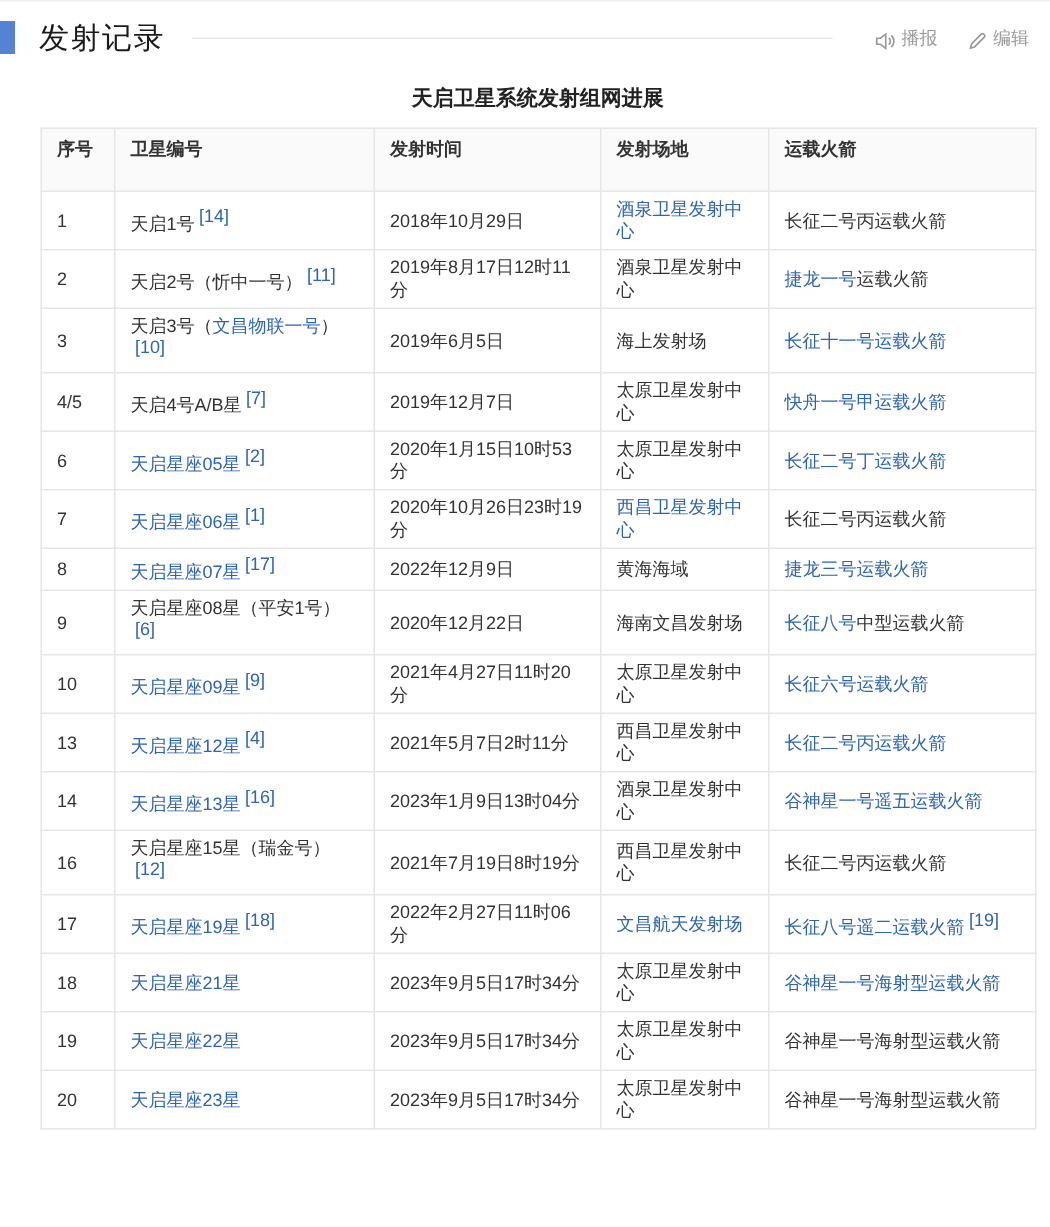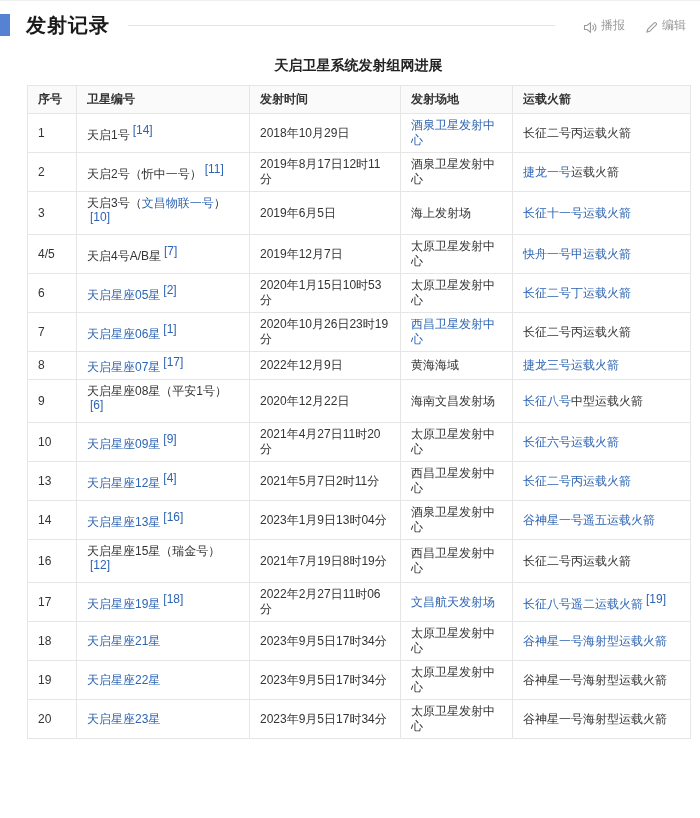--- a/index.html
+++ b/index.html
@@ -13,36 +13,36 @@
   *{box-sizing:border-box;}
   body{
     margin:0; background:#fff; color:var(--text);
     font-family:"Liberation Sans","DejaVu Sans",sans-serif;
     width:700px;
   }
   .page{border-top:1px solid #f0f0f0; padding-top:8px;}
   
   .section-header{display:flex; align-items:center; padding:4px 14px 4px 0; height:32px;}
   .h-bar{width:10px; height:22px; background:var(--bar); margin-right:16px; flex:0 0 auto;}
-  .h-title{font-size:20px; font-weight:bold; color:#1a1a1a; letter-spacing:1px; white-space:nowrap;}
+  .h-title{font-size:20px; font-weight:normal; color:#1a1a1a; letter-spacing:1px; white-space:nowrap;}
   .h-line{flex:1 1 auto; border-top:1px solid #e5e5e5; margin:0 28px 0 18px; height:0;}
   .h-controls{display:flex; align-items:center; gap:20px; flex:0 0 auto;}
   .h-ctrl{display:flex; align-items:flex-end; gap:4px; font-size:12px; color:var(--muted); cursor:pointer; white-space:nowrap;}
   .h-ctrl svg{display:block;}
   
   .tbl-caption{width:663px; margin:16px 0 10px 27px; text-align:center; font-size:14px; font-weight:bold; color:#222;}
   
   table{border-collapse:collapse; margin:0 0 6px 27px; width:663px; table-layout:fixed;}
   th,td{
     border:1px solid var(--border);
     font-size:12px; line-height:15px;
     padding:4px 10px; text-align:left; vertical-align:middle;
     overflow:hidden;
   }
-  th{background:var(--headbg); font-weight:bold; color:#333; padding-top:6px; padding-bottom:6px;}
+  th{background:var(--headbg); font-weight:bold; color:#333; padding-top:6px; padding-bottom:20px;}
   td{color:var(--text); background:#fff;}
   .lnk{color:var(--link); cursor:pointer;}
   sup.ref{font-size:12px; color:var(--link); cursor:pointer; margin-left:3px; line-height:1;}
 </style>
 </head>
 <body>
 
 <div class="page">
 
   <div class="section-header">

